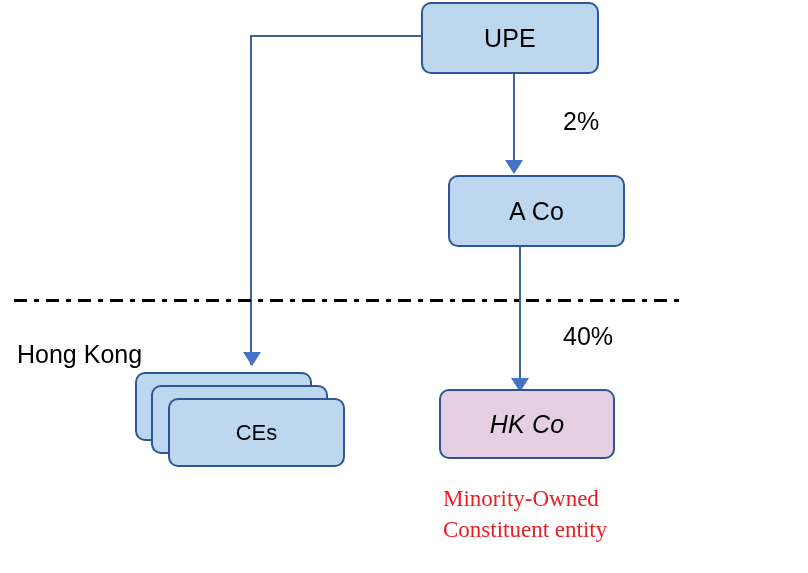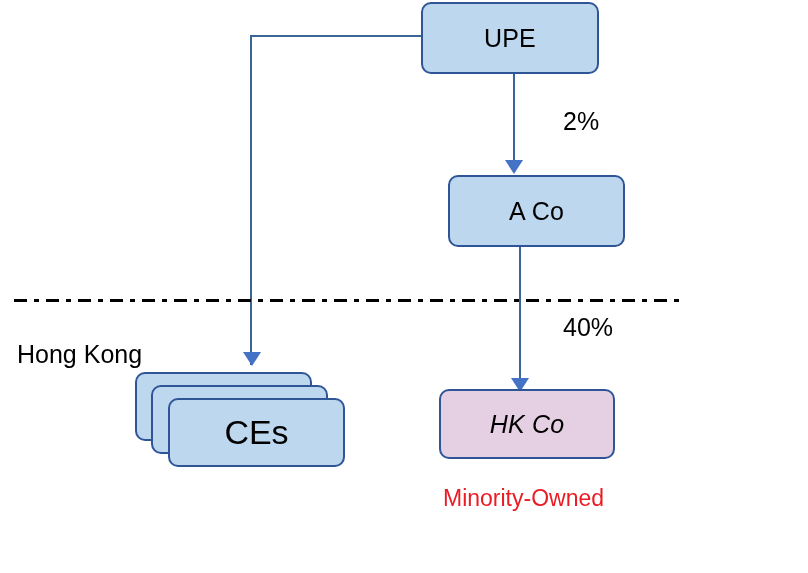--- a/index.html
+++ b/index.html
@@ -50,21 +50,21 @@
     width: 177px;
     height: 69px;
     border: 2px solid #2f5597;
     border-radius: 10px;
     background: #bdd7ee;
   }
   #ces-back   { left: 0px;  top: 0px;  }
   #ces-middle { left: 16px; top: 13px; }
   #ces-front  { left: 33px; top: 26px;
                 display: flex; align-items: center; justify-content: center;
-                color: #000; font-size: 34px; font-family: "Liberation Sans", sans-serif; }
+                color: #000; font-size: 22px; font-family: "Liberation Sans", sans-serif; }
 
   
   .line {
     position: absolute;
     background: #3b6597;
   }
   .vline { width: 2px; }
   .hline { height: 2px; }
 
   #line-upe-left-h { left: 250px; top: 35px;  width: 172px; }
@@ -101,34 +101,34 @@
   }
 
   .label {
     position: absolute;
     color: #000000;
     font-family: "Liberation Sans", sans-serif;
     font-size: 25px;
     white-space: nowrap;
   }
   #label-60 { left: 563px; top: 107px; }
-  #label-40 { left: 563px; top: 313px; text-align: right; }
+  #label-40 { left: 563px; top: 322px; text-align: right; }
   #label-hongkong { left: 17px; top: 325px; margin-top: 15px; }
 
   #caption-minority {
     position: absolute;
     left: 443px;
     top: 483px;
     color: #ec1c24;
     font-family: "Liberation Sans", sans-serif;
     font-size: 23px;
     line-height: 31px;
     white-space: nowrap;
   }
-  #caption-minority div { display: block; }
+  #caption-minority div { display: block; font-family: Liberation Serif, serif; }
 </style>
 </head>
 <body>
 
 <div id="canvas">
 
   <div class="line hline" id="line-upe-left-h"></div>
   <div class="line vline" id="line-upe-left-v"></div>
   <div class="arrowhead" id="arrow-ces"></div>
 
@@ -153,15 +153,16 @@
   </div>
 
   <div class="label" id="label-60">2%</div>
 
   <div class="label" id="label-40">40%</div>
 
   <div class="label" id="label-hongkong">Hong Kong</div>
 
   <div id="caption-minority">
     <div>Minority-Owned</div>
+    <div>Constituent entity</div>
   </div>
 
 </div>
 
 </body></html>

